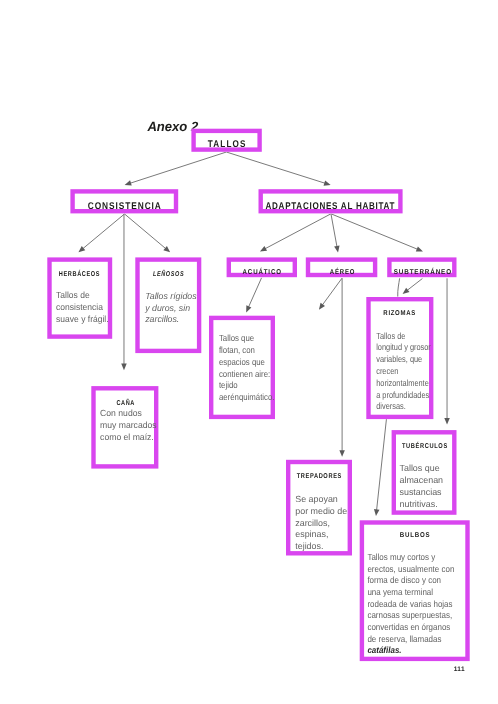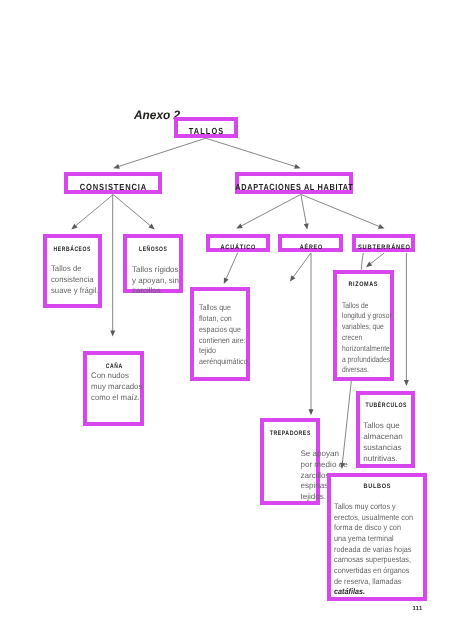--- a/index.html
+++ b/index.html
@@ -26,54 +26,54 @@
   .bd .ln{display:block;}
   .bd i{font-style:italic;font-weight:bold;color:#262626;}
 
   
   #n-tallos{left:173.5px;top:116.5px;width:64.5px;height:21.5px;}
   #n-tallos .hd{font-size:8.9px;letter-spacing:1.3px;padding-left:1.30px;top:5.3px;transform:translateX(-50%) scaleX(0.833);}
 
   #n-consistencia{left:63.8px;top:172.3px;width:98.7px;height:21.8px;}
   #n-consistencia .hd{font-size:8.9px;letter-spacing:1.0px;padding-left:1.00px;top:5.9px;transform:translateX(-50%) scaleX(0.852);}
 
-  #n-adaptaciones{left:234.6px;top:172.3px;width:118px;height:21.8px;}
+  #n-adaptaciones{left:234.6px;top:172.3px;width:131px;height:21.8px;}
   #n-adaptaciones .hd{font-size:8.9px;letter-spacing:0.8px;padding-left:0.80px;top:5.9px;transform:translateX(-50%) scaleX(0.827);}
 
   
   #n-acuatico{left:205.9px;top:234.3px;width:64.6px;height:18.2px;}
   #n-acuatico .hd{font-size:6.4px;letter-spacing:0.9px;padding-left:0.90px;top:5.7px;transform:translateX(-50%) scaleX(0.873);}
   #n-aereo{left:278.3px;top:234.3px;width:64.5px;height:18.2px;}
   #n-aereo .hd{font-size:6.4px;letter-spacing:0.9px;padding-left:0.90px;top:5.7px;transform:translateX(-50%) scaleX(0.85);}
   #n-subterraneo{left:351.7px;top:234.3px;width:63.8px;height:18.2px;}
   #n-subterraneo .hd{font-size:6.4px;letter-spacing:0.9px;padding-left:0.90px;top:5.7px;transform:translateX(-50%) scaleX(0.892);}
 
   
   #n-herbaceos{left:42.5px;top:234px;width:59.8px;height:74.4px;}
   #n-herbaceos .hd{font-size:6.4px;letter-spacing:0.72px;padding-left:0.72px;top:7.9px;transform:translateX(-50%) scaleX(0.793);}
   #n-herbaceos .bd{left:4.1px;top:26.2px;font-size:8.1px;line-height:10.9px;transform:scaleX(0.955);}
 
-  #n-lenosos{left:123.4px;top:234px;width:59.7px;height:59px;}
+  #n-lenosos{left:123.4px;top:234px;width:59.7px;height:87px;font-style:italic;}
   #n-lenosos .hd{font-size:6.4px;letter-spacing:0.72px;padding-left:0.72px;top:7.70px;transform:translateX(-50%) scaleX(0.781);}
   #n-lenosos .bd{left:4.3px;top:26.6px;font-size:8.1px;line-height:10.9px;transform:scaleX(0.985);}
 
   #n-cana{left:83px;top:338.8px;width:61px;height:75.2px;margin-top:12px;}
   #n-cana .hd{font-size:6.4px;letter-spacing:0.72px;padding-left:0.72px;top:8.20px;transform:translateX(-50%) scaleX(0.794);}
   #n-cana .bd{left:4.2px;top:15.9px;font-size:8.1px;line-height:10.9px;transform:scaleX(0.968);}
 
   #n-acuaticodesc{left:190.2px;top:287.4px;width:60.1px;height:93.7px;}
   #n-acuaticodesc .bd{left:4.9px;top:12.0px;font-size:8.1px;line-height:10.75px;transform:scaleX(0.878);}
 
   #n-suculentos{left:258.9px;top:287.4px;width:60.5px;height:93.7px;}
   #n-suculentos .hd{font-size:6.4px;letter-spacing:0.72px;padding-left:0.72px;top:5.75px;transform:translateX(-50%) scaleX(0.821);}
   #n-suculentos .bd{left:4.0px;top:24.8px;font-size:8.1px;line-height:10.85px;transform:scaleX(0.935);}
 
   #n-trepadores{left:260.3px;top:417.8px;width:59.3px;height:87.1px;}
   #n-trepadores .hd{font-size:6.4px;letter-spacing:0.72px;padding-left:0.72px;top:8.30px;transform:translateX(-50%) scaleX(0.807);}
-  #n-trepadores .bd{left:4.1px;top:27.4px;font-size:8.1px;line-height:10.65px;margin-left:32px;}
+  #n-trepadores .bd{left:4.1px;top:27.4px;font-size:8.1px;line-height:10.65px;}
 
   #n-rizomas{left:333.1px;top:269.8px;width:60.7px;height:111.2px;}
   #n-rizomas .hd{font-size:6.4px;letter-spacing:0.72px;padding-left:0.72px;top:7.20px;transform:translateX(-50%) scaleX(0.857);}
   #n-rizomas .bd{left:5.2px;top:26.8px;font-size:8.1px;line-height:10.8px;transform:scaleX(0.830);}
 
   #n-tuberculos{left:356.3px;top:390.8px;width:59.2px;height:76.8px;}
   #n-tuberculos .hd{font-size:6.4px;letter-spacing:0.72px;padding-left:0.72px;top:6.90px;transform:translateX(-50%) scaleX(0.807);}
   #n-tuberculos .bd{left:2.9px;top:26.4px;font-size:8.1px;line-height:10.85px;}
 
   #n-bulbos{left:327.3px;top:473.2px;width:100px;height:127.9px;}
@@ -146,21 +146,21 @@
     <div class="bd">
         <span class="ln">Tallos de</span>
         <span class="ln">consistencia</span>
         <span class="ln">suave y frágil.</span>
       </div>
   </div>
   <div class="node" id="n-lenosos">
     <div class="hd">LEÑOSOS</div>
     <div class="bd">
         <span class="ln">Tallos rígidos</span>
-        <span class="ln">y apoyan, sin</span>
+        <span class="ln">y duros, sin</span>
         <span class="ln">zarcillos.</span>
       </div>
   </div>
   <div class="node" id="n-cana">
     <div class="hd">CAÑA</div>
     <div class="bd">
         <span class="ln">Con nudos</span>
         <span class="ln">muy marcados</span>
         <span class="ln">como el maíz.</span>
       </div>

